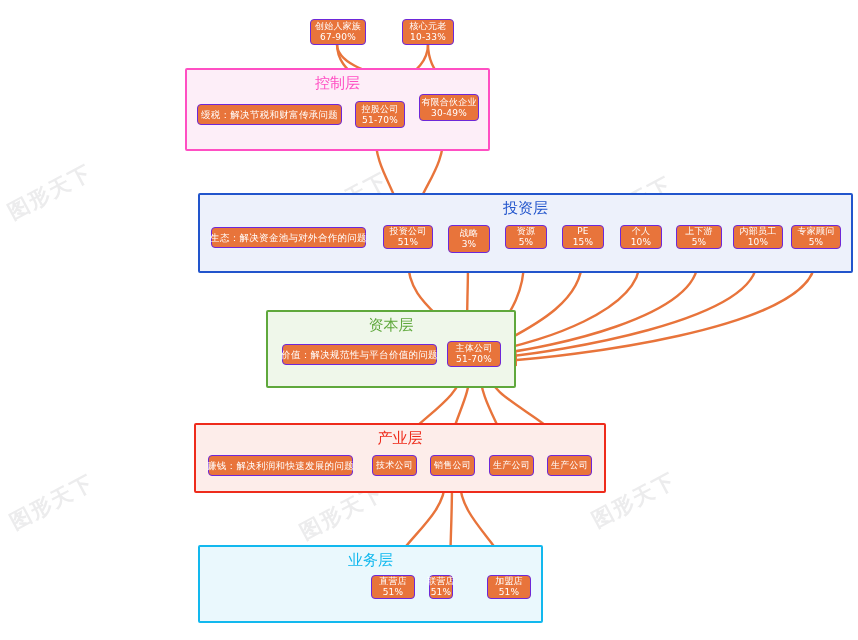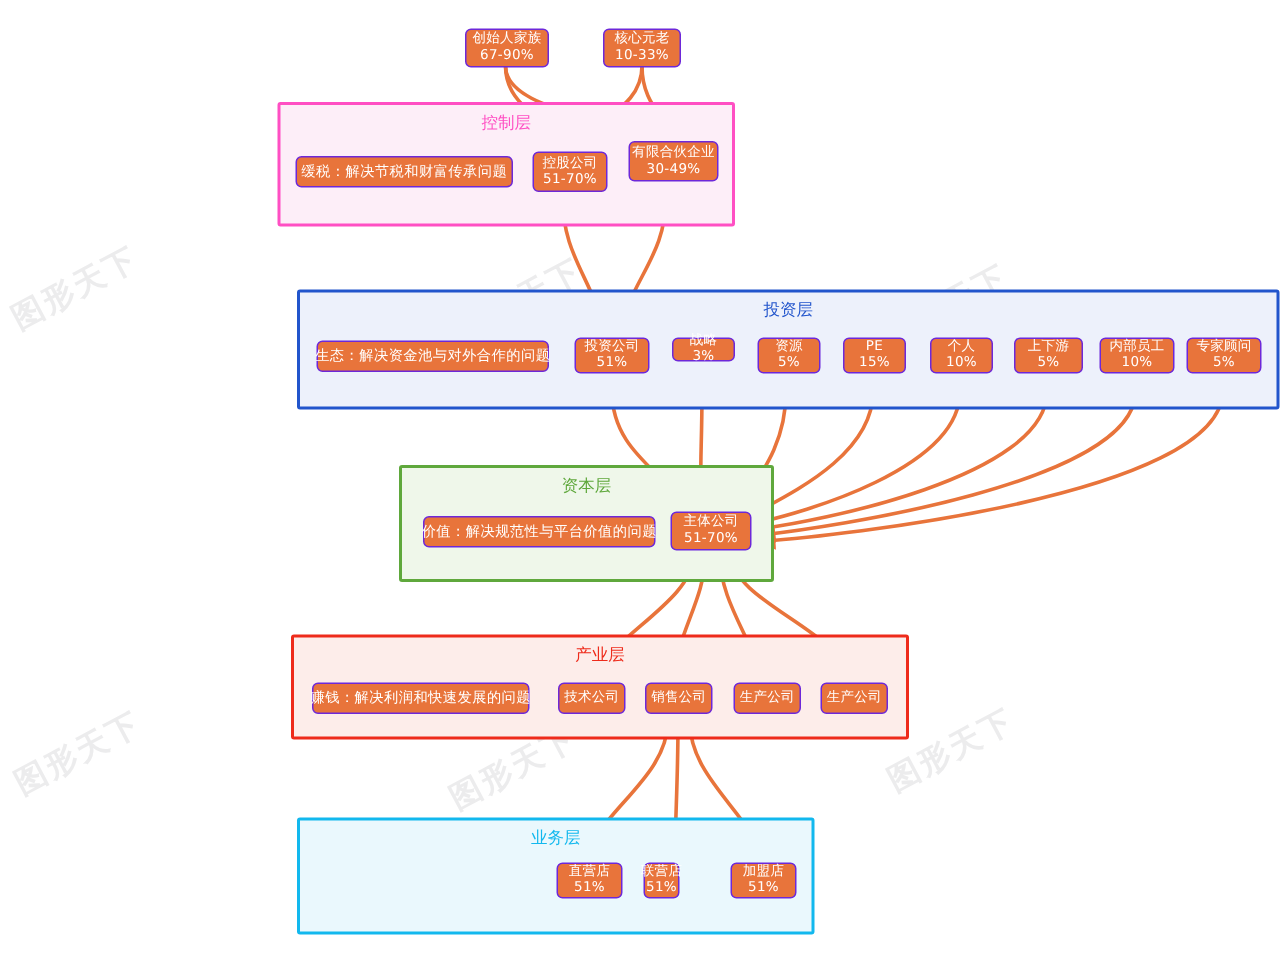--- a/index.html
+++ b/index.html
@@ -33,21 +33,21 @@
     position:absolute;
     box-sizing:border-box;
     border-width:2px;
     border-style:solid;
     border-radius:2px;
   }
   .layer-title{
     position:absolute;
     top:4px;left:0;width:100%;
     text-align:center;
-    font-size:11px;
+    font-size:15px;
     font-weight:normal;
     white-space:nowrap;
   }
 
   
   .node{
     position:absolute;
     box-sizing:border-box;
     background:#E8743B;
     border:1px solid #6d28d9;
@@ -141,21 +141,21 @@
   <div class="layer" style="left:198px;top:193px;width:655px;height:80px;border-color:#2255CC;background:#EDF1FB;">
     <div class="layer-title" style="color:#2255CC;">投资层</div>
   </div>
   <div class="node wide" style="left:211px;top:227px;width:155px;height:21px;">
     <span>生态：解决资金池与对外合作的问题</span>
   </div>
   <div class="node" style="left:383px;top:225px;width:50px;height:24px;text-align:center;">
     <span>投资公司</span>
     <span class="ln2">51%</span>
   </div>
-  <div class="node" style="left:448px;top:225px;width:42px;height:16px;">
+  <div class="node" style="left:448px;top:225px;width:42px;height:28px;">
     <span>战略</span>
     <span class="ln2">3%</span>
   </div>
   <div class="node" style="left:505px;top:225px;width:42px;height:24px;">
     <span>资源</span>
     <span class="ln2">5%</span>
   </div>
   <div class="node" style="left:562px;top:225px;width:42px;height:24px;">
     <span>PE</span>
     <span class="ln2">15%</span>

